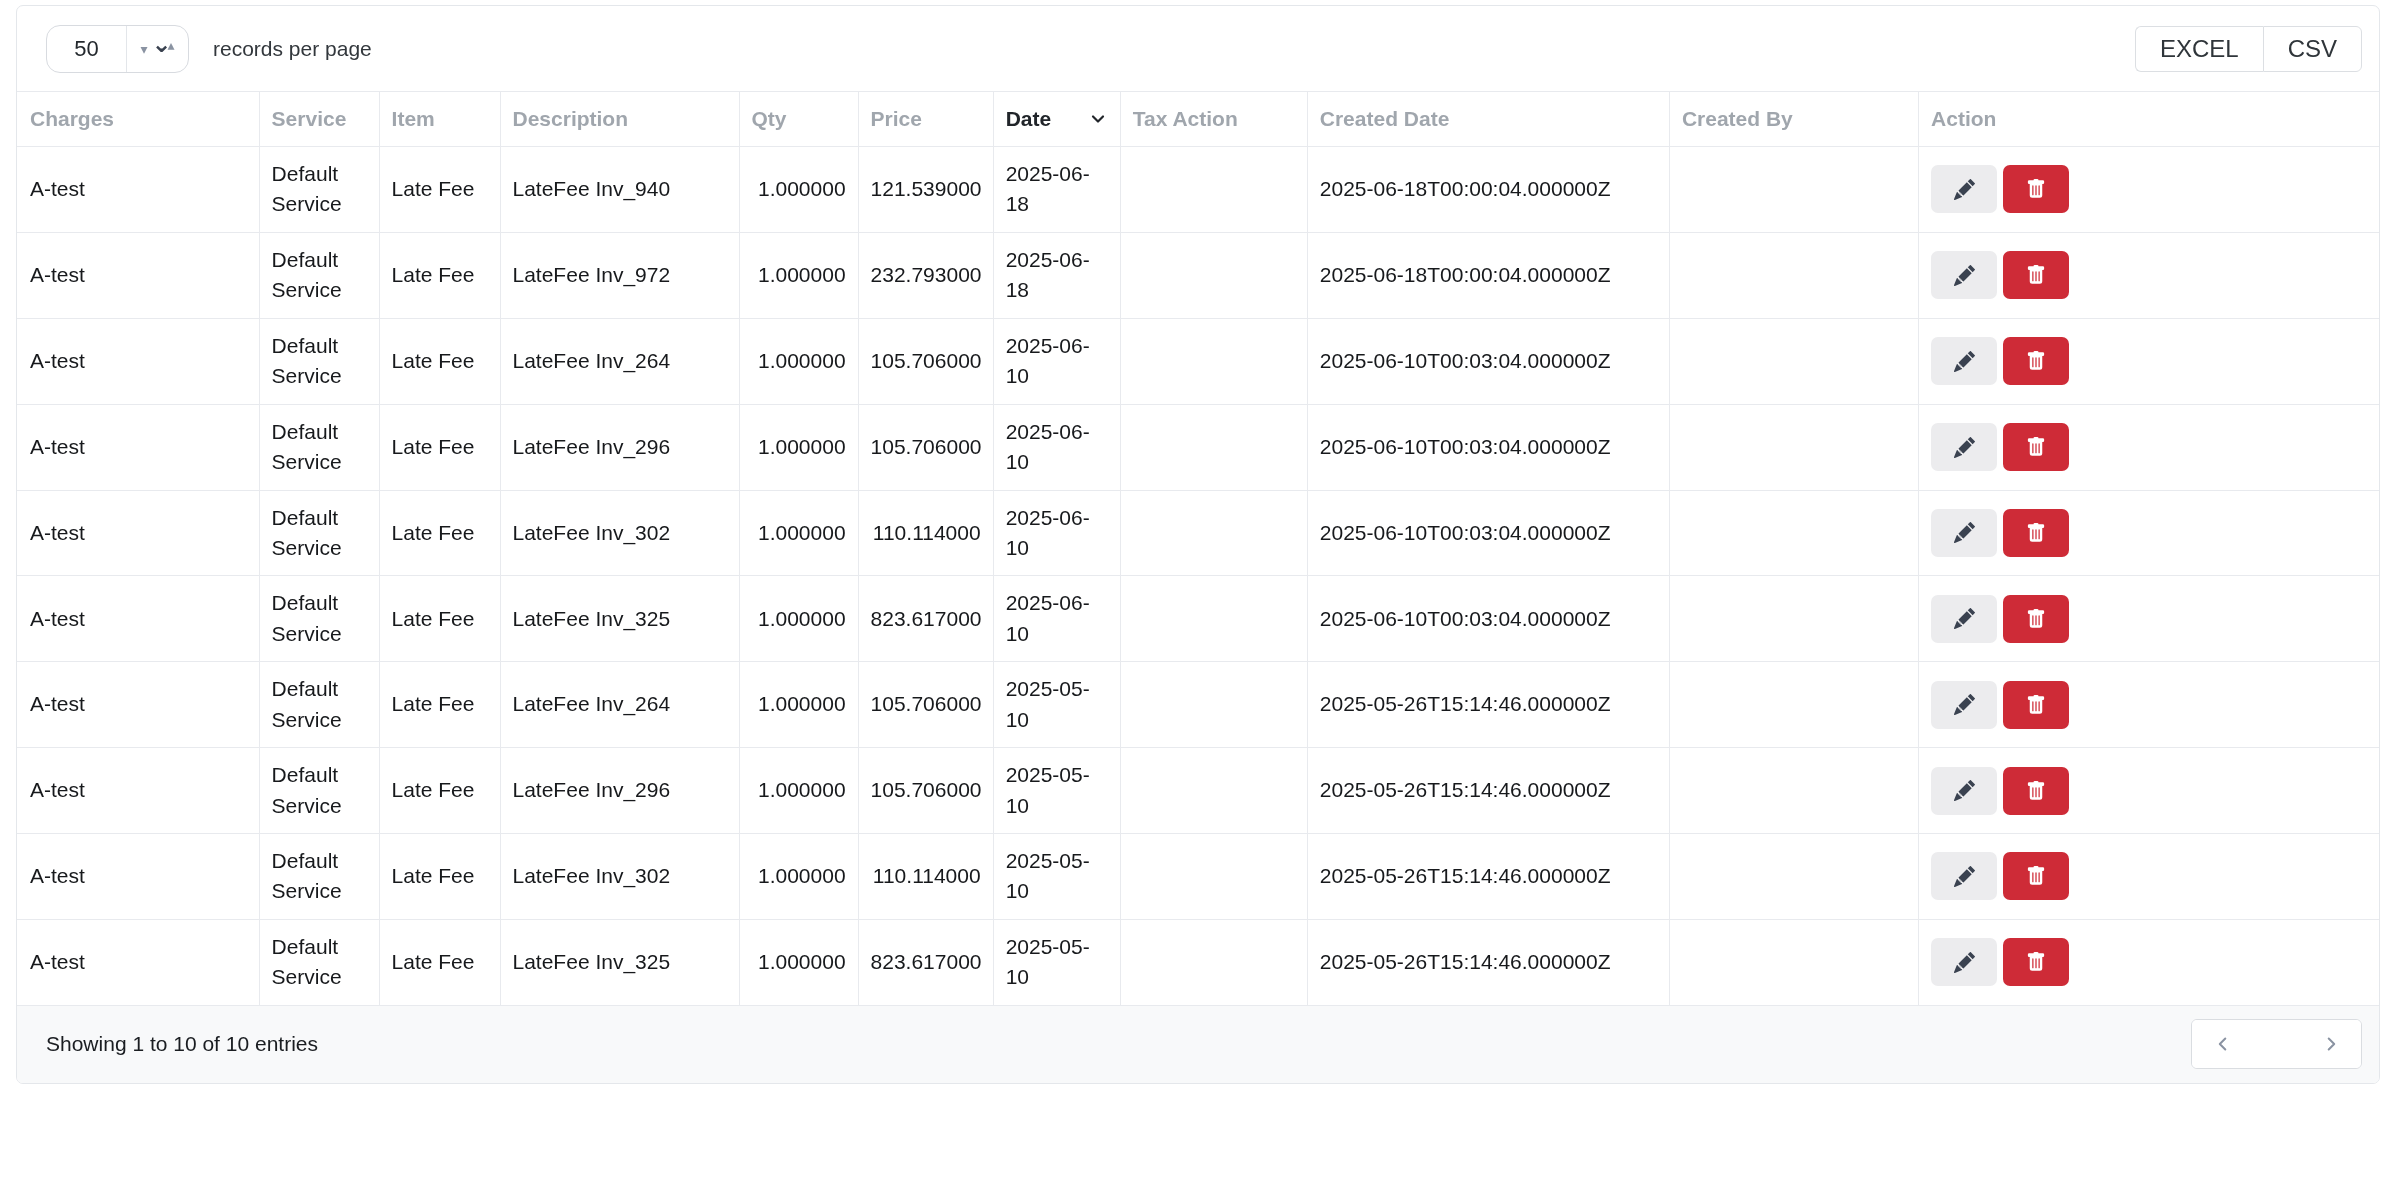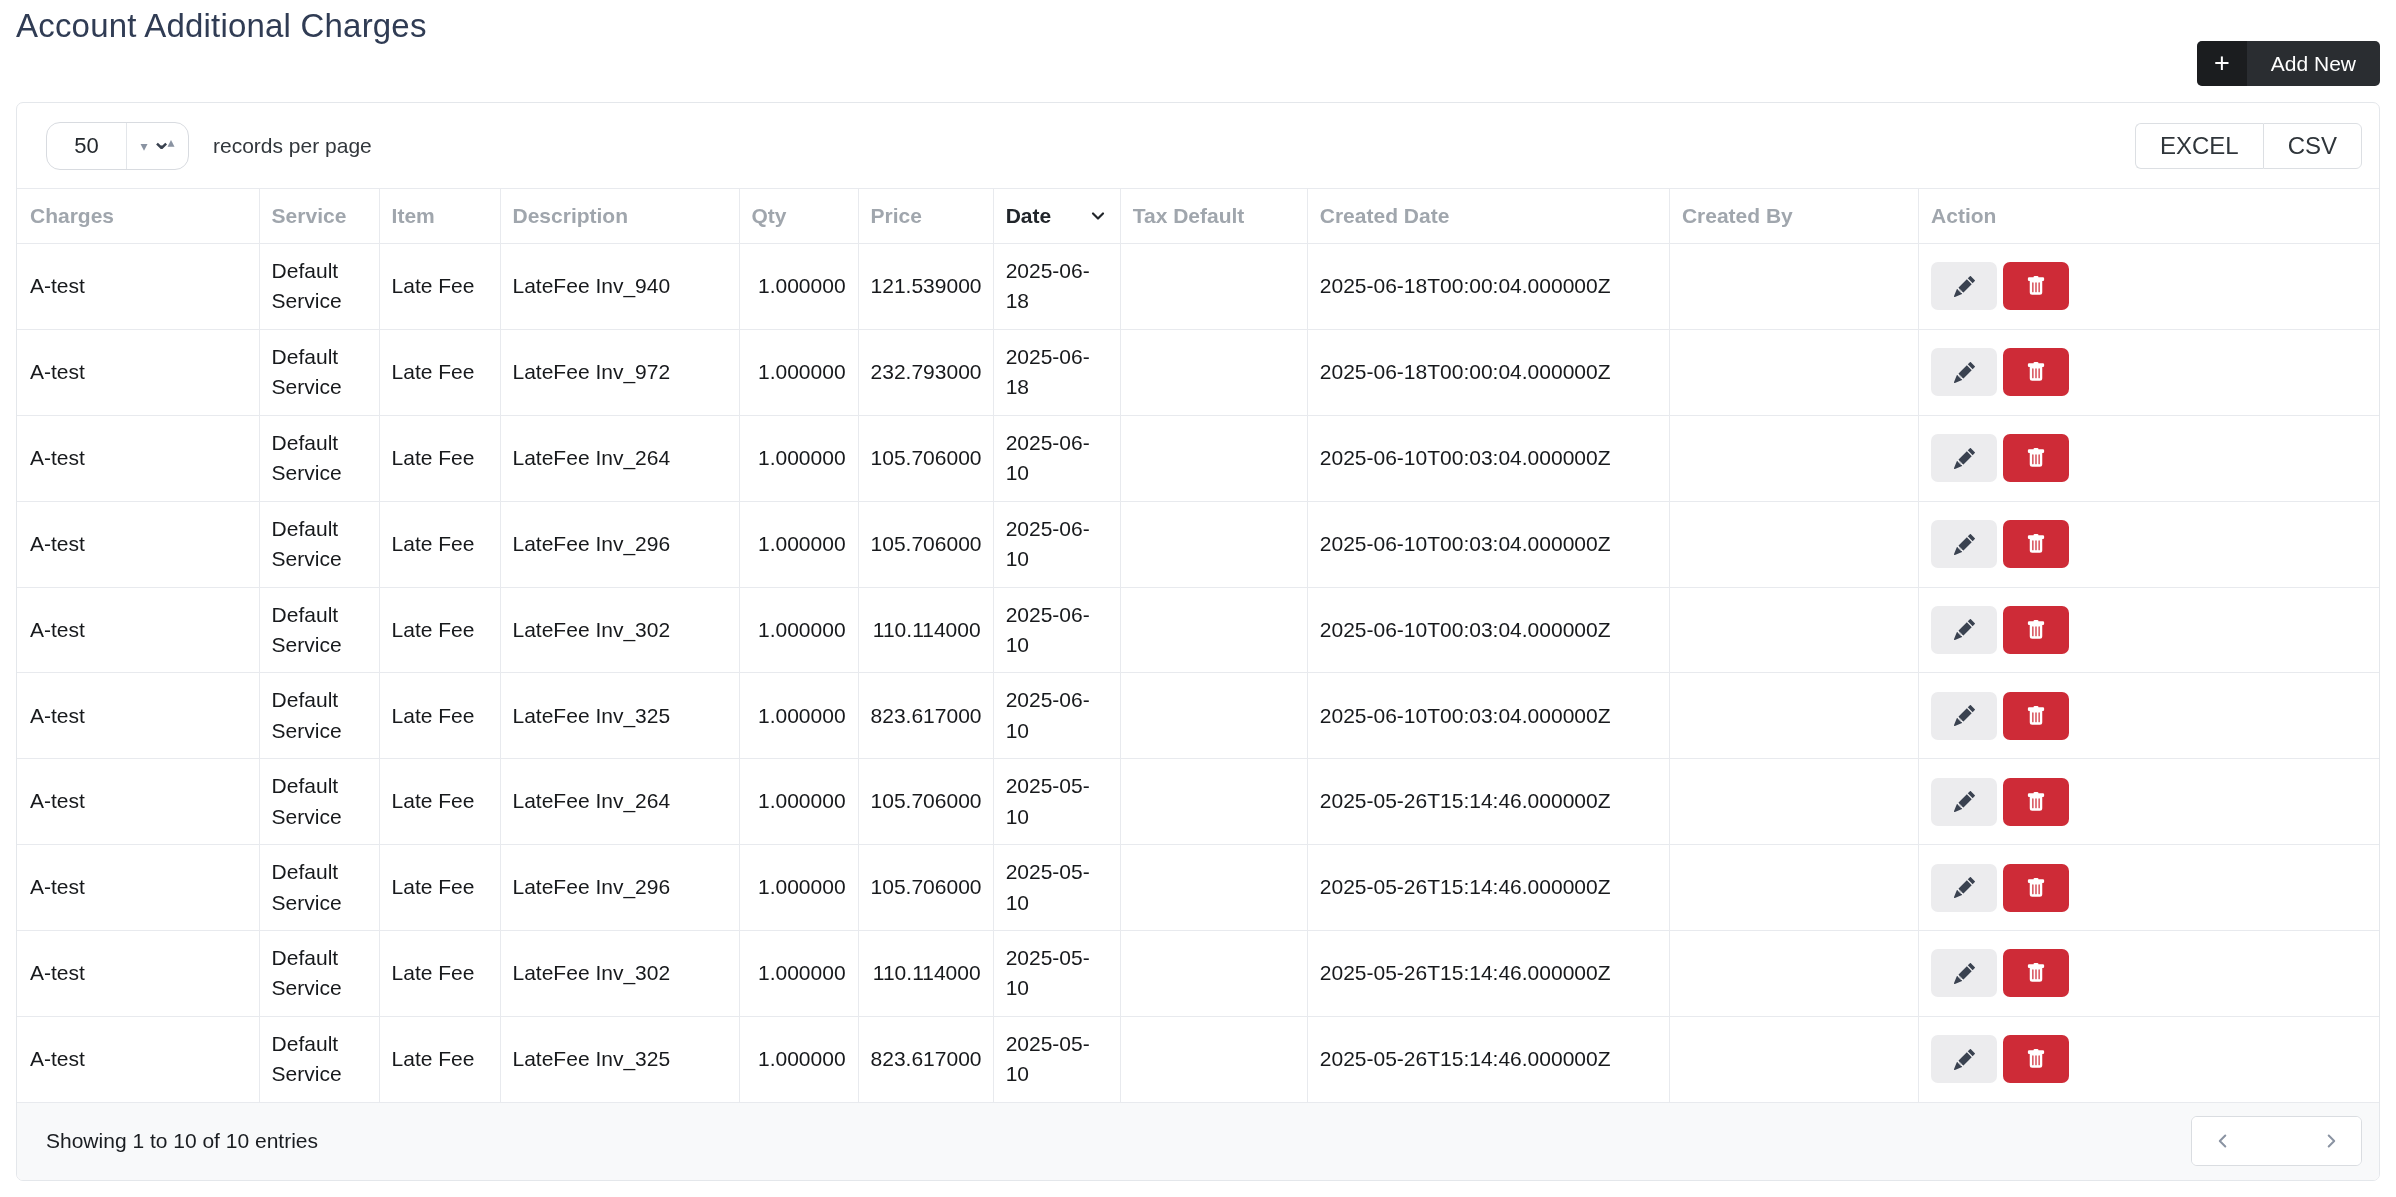--- a/index.html
+++ b/index.html
@@ -61,27 +61,20 @@
   .pagination .pg { height: 48px; border: none; background: #fff; display: flex; align-items: center;
     justify-content: center; cursor: pointer; }
   .pg-prev, .pg-next { width: 61px; }
   .pg-active { width: 47px; background: #212529; color: #fff; font-size: 21px; }
 </style>
 </head>
 <body>
 
 <div class="page">
 
-  <div class="topbar">
-    <div class="page-title">Account Additional Charges</div>
-    <button class="btn-add">
-      <span class="plus">+</span>
-      <span class="lbl">Add New</span>
-    </button>
-  </div>
 
   <div class="card">
 
     <div class="card-controls">
       <div class="pagesize">
         <span class="value">50</span>
         <span class="arrows">
           <span class="tri">▾</span>
           <span class="chev">⌄</span>
           <span class="tri-up">▴</span>
@@ -117,21 +110,21 @@
             <th>Qty</th>
             <th>Price</th>
             <th class="sorted">
               <span class="th-inner">
                 <span>Date</span>
                 <svg width="20" height="20" viewBox="0 0 24 24" fill="none" stroke="#21252a" stroke-width="2.6" stroke-linecap="round" stroke-linejoin="round">
                   <polyline points="6,9 12,15 18,9"></polyline>
                 </svg>
               </span>
             </th>
-            <th>Tax Default</th>
+            <th>Tax Action</th>
             <th>Created Date</th>
             <th>Created By</th>
             <th>Action</th>
           </tr>
       </thead>
       <tbody id="table-body">
   <tr>
     <td>A-test</td>
     <td>Default Service</td>
     <td>Late Fee</td>

